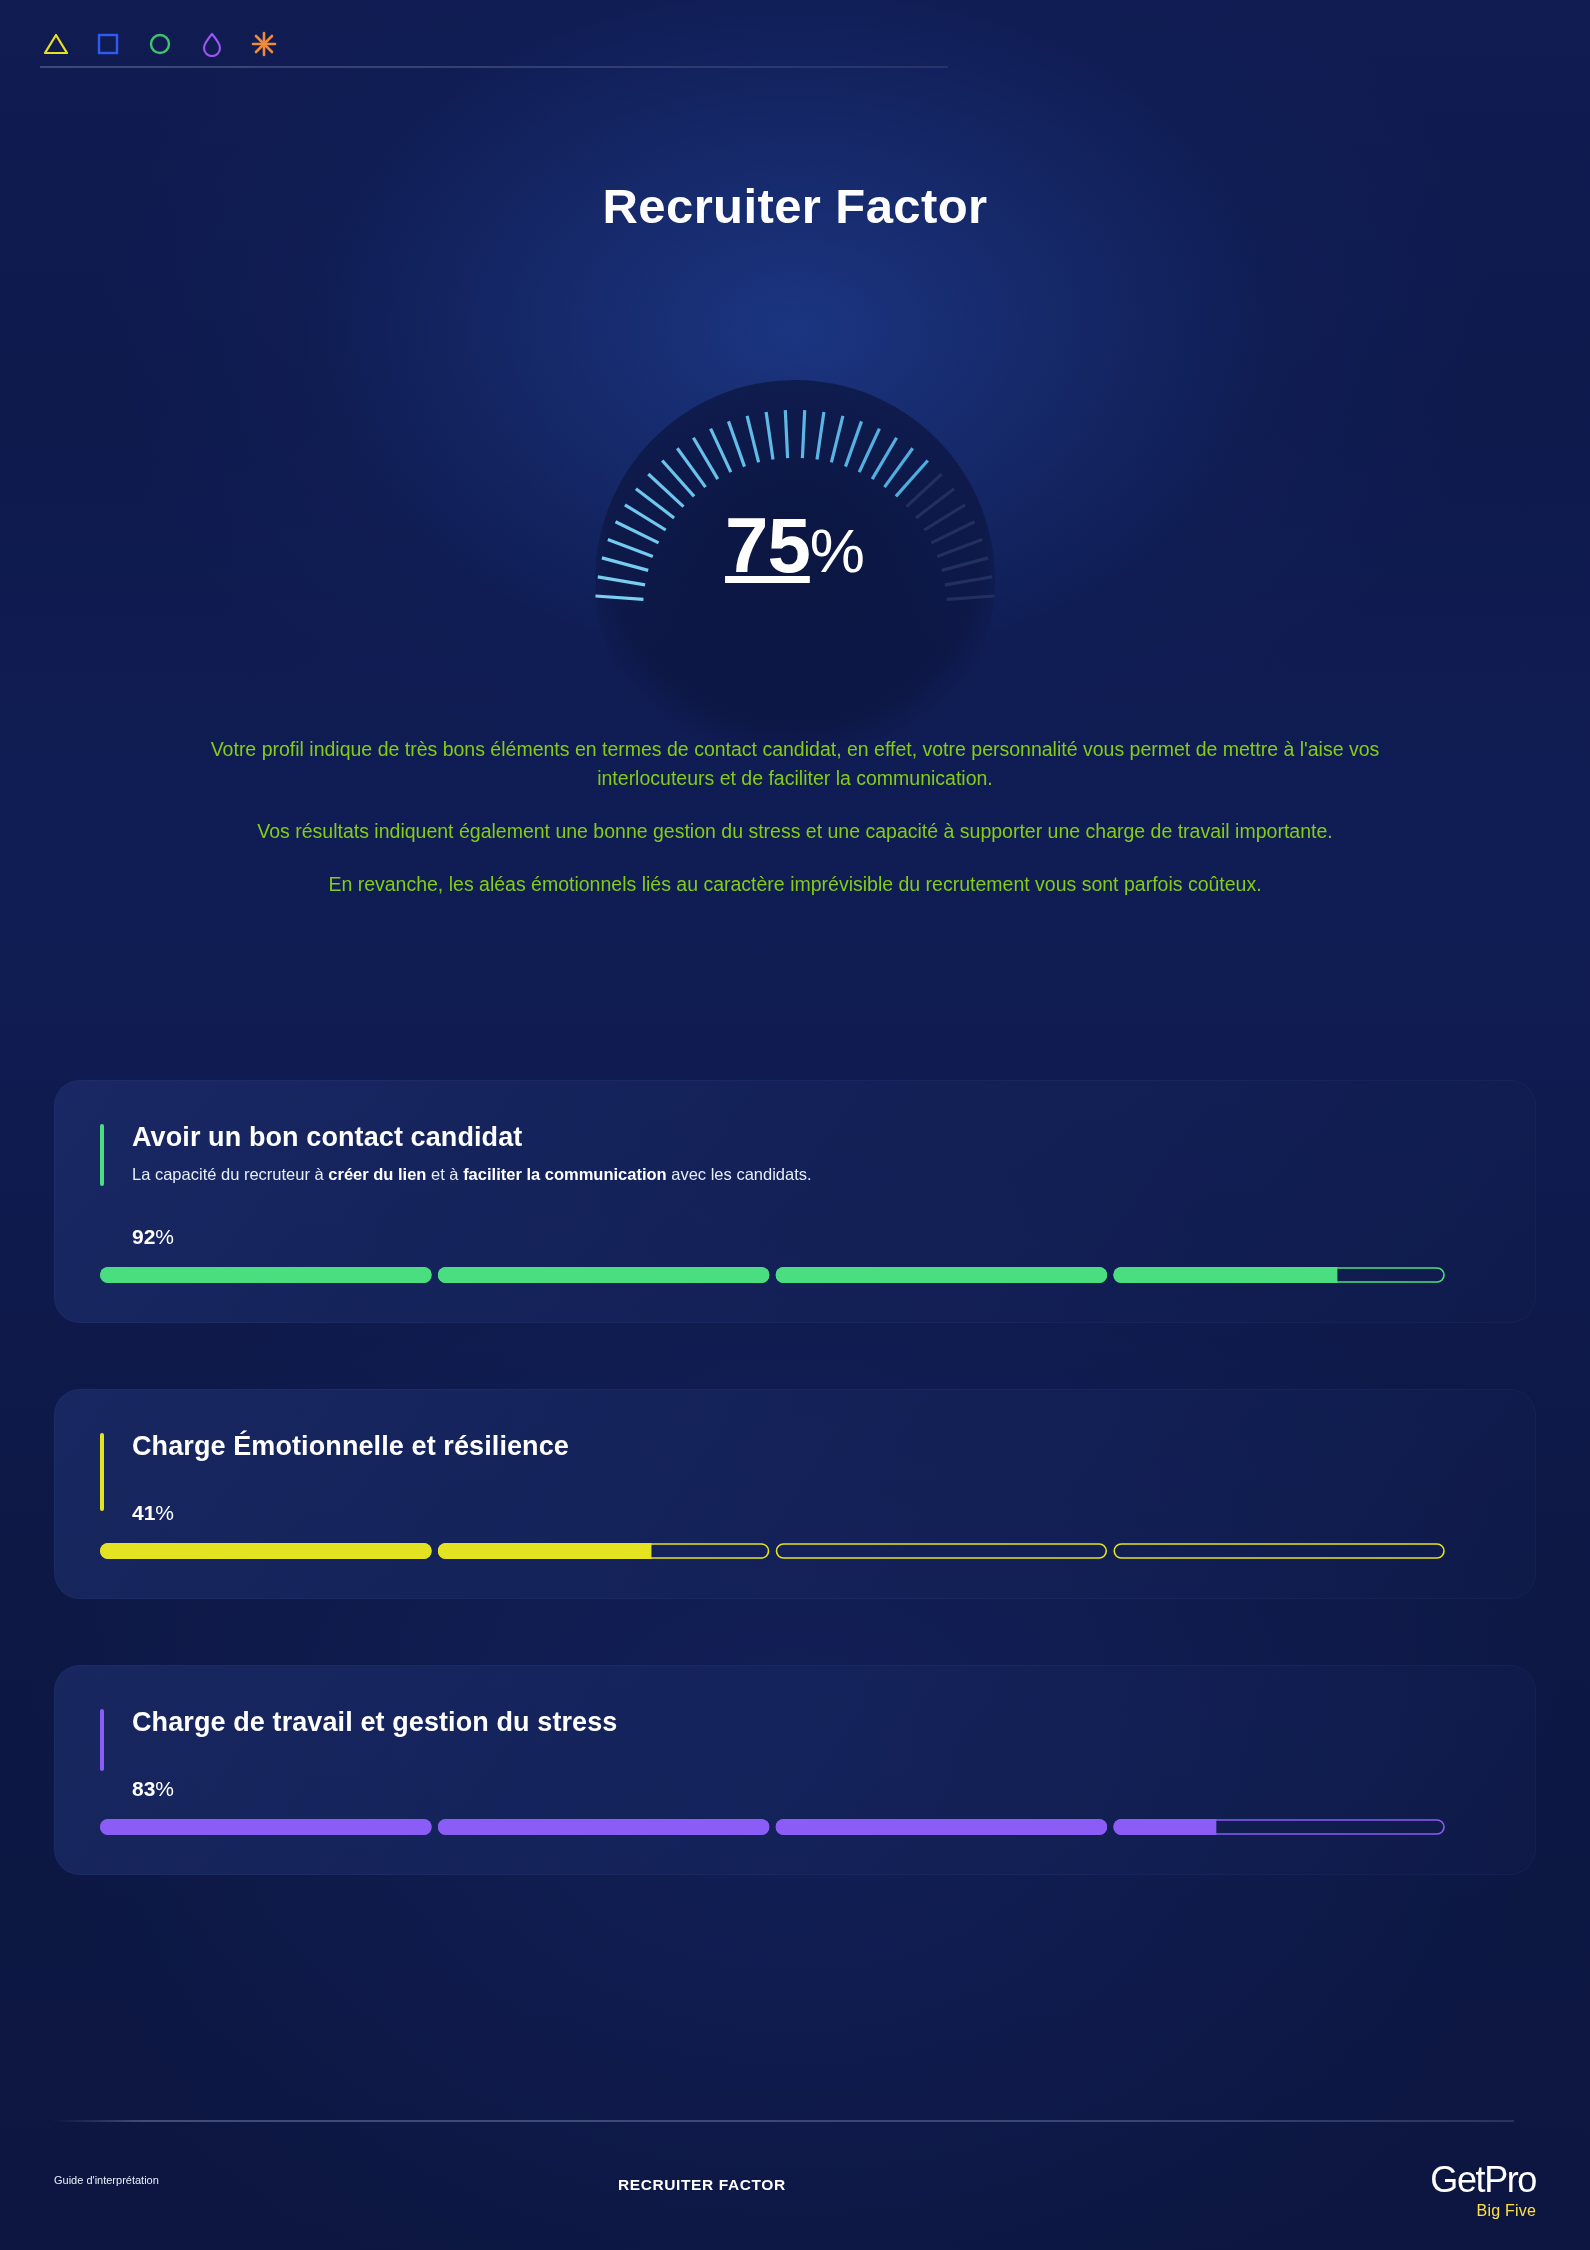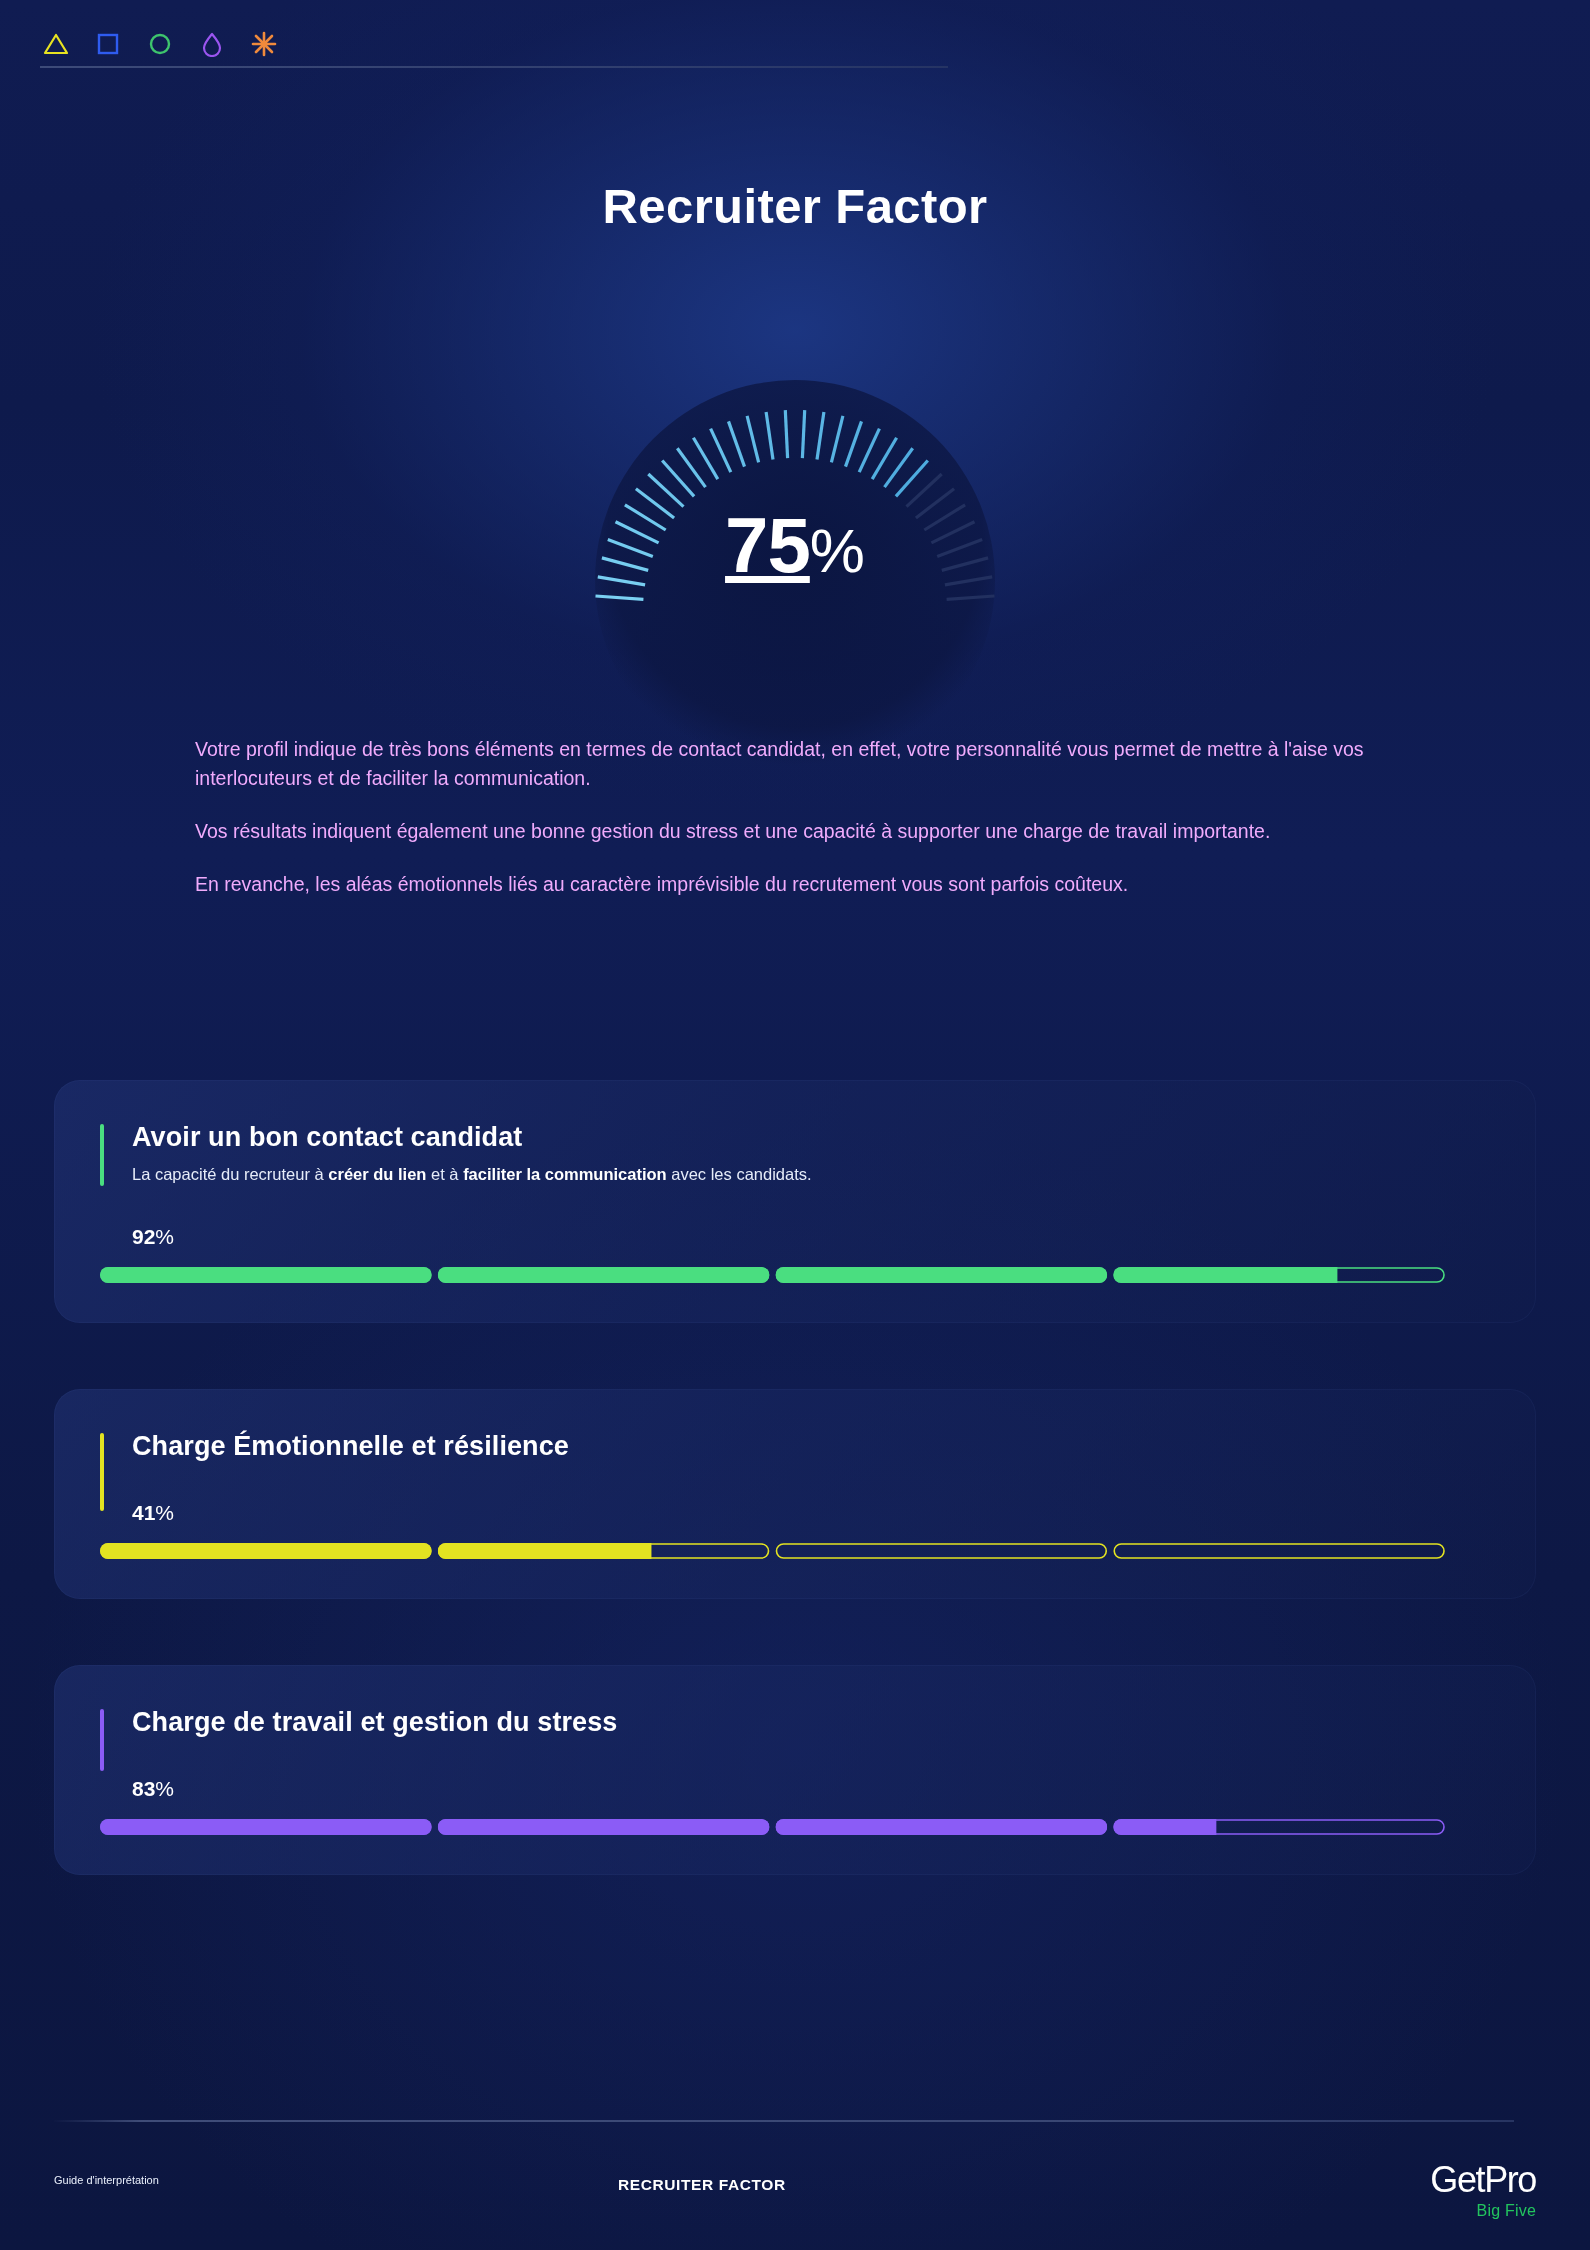--- a/index.html
+++ b/index.html
@@ -103,24 +103,24 @@
     color: #ffffff;
   }
 
   
   .intro {
     position: absolute;
     top: 735px;
     left: 50%;
     transform: translateX(-50%);
     width: 1200px;
-    text-align: left;
+    text-align: center;
     font-size: 19.5px;
     line-height: 29px;
-    color: #f0abfc;
+    color: #84cc16;
     font-weight: 400;
   }
   .intro p { margin-bottom: 24px; }
   .intro p:last-child { margin-bottom: 0; }
 
   
   .cards {
     position: absolute;
     top: 1080px;
     left: 54px;
@@ -202,21 +202,21 @@
     position: absolute; left: 564px; top: 8px;
     font-size: 15.5px; font-weight: 700; letter-spacing: 0.6px; color: #ffffff;
   }
   .f-logo {
     position: absolute; right: 0; top: -6px; text-align: right;
   }
   .f-logo .gp {
     font-size: 36px; font-weight: 400; letter-spacing: -1.4px; color: #ffffff; line-height: 1;
   }
   .f-logo .bf {
-    font-size: 16px; font-weight: 400; color: #22c55e; margin-top: 4px; letter-spacing: 0.2px;
+    font-size: 16px; font-weight: 400; color: #fde047; margin-top: 4px; letter-spacing: 0.2px;
   }
 </style>
 </head>
 <body>
 
 <div class="page"></div>
 
 <div class="icon-strip">
   <span class="ic">
     <svg width="26" height="24" viewBox="0 0 26 24">

